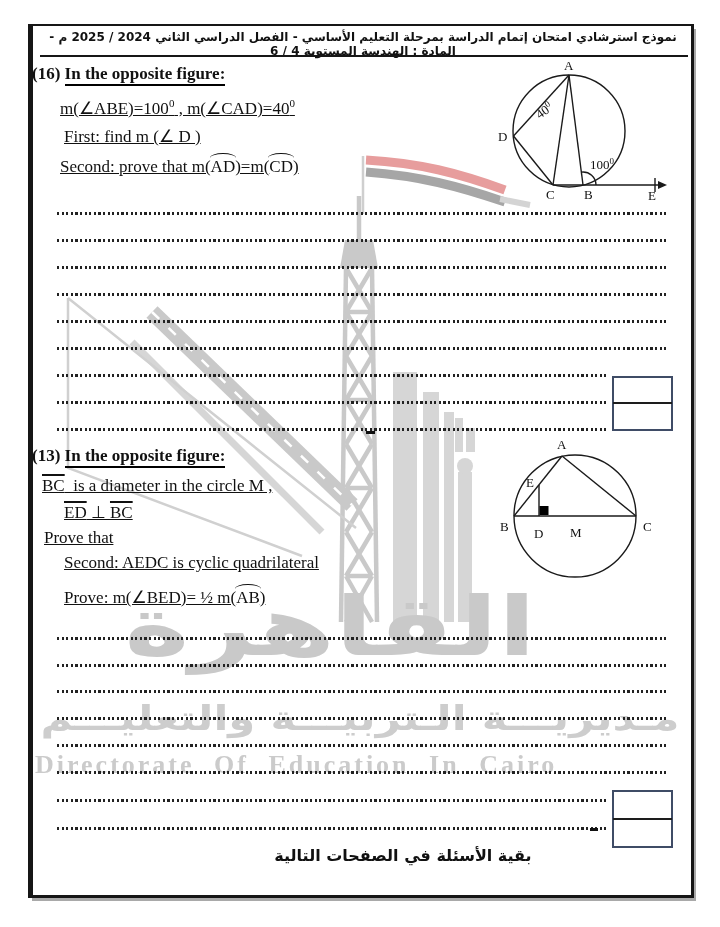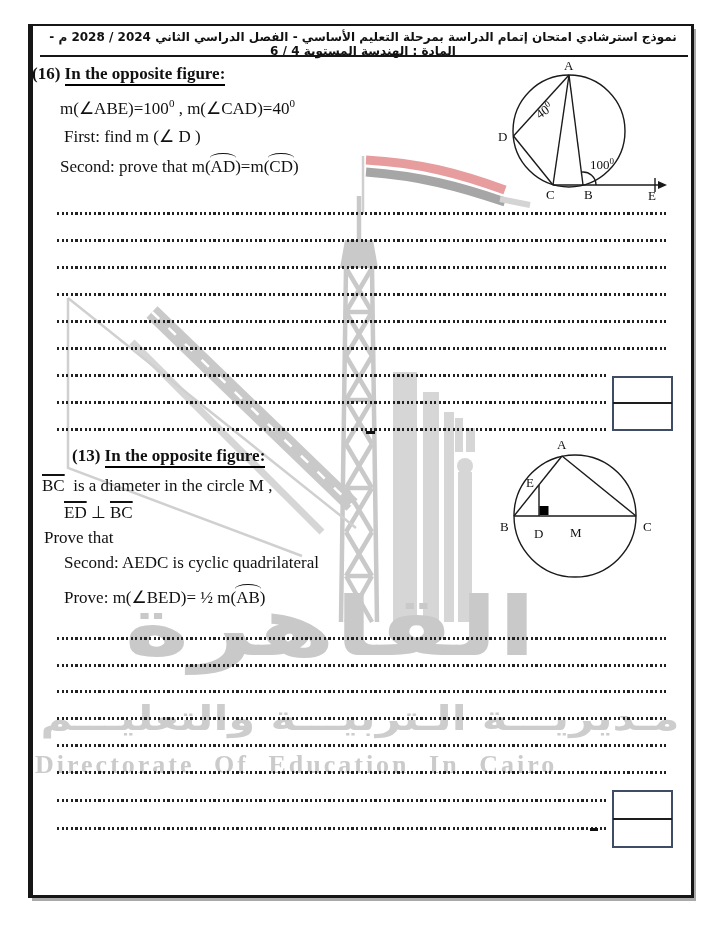--- a/index.html
+++ b/index.html
@@ -9,21 +9,21 @@
   .wm{position:absolute;pointer-events:none;z-index:1;}
   .wm-text{color:#c9c9c9;white-space:nowrap;}
   
   .ly2{position:absolute;z-index:2;}
   .frame{left:28px;top:24px;width:666px;height:874px;box-sizing:border-box;
          border:2px solid #161616;border-left-width:5px;border-right-width:3px;border-bottom-width:3px;
          box-shadow:3px 4px 0 -1px #a9a9a9;z-index:3;pointer-events:none;position:absolute;}
   .hdr{left:42px;top:30px;width:642px;text-align:center;font:bold 12px "DejaVu Sans",sans-serif;direction:rtl;}
   .hrule{left:40px;top:55px;width:648px;height:2px;background:#161616;}
   .qheading{font:bold 17px "Liberation Serif",serif;white-space:nowrap;}
-  .qtext{font:17px "Liberation Serif",serif;white-space:nowrap;}
+  .qtext{font:17px "Liberation Serif",serif;white-space:nowrap;text-decoration:underline;}
   .u{border-bottom:2px solid #000;padding-bottom:1px;}
   .ovl{text-decoration:overline;text-decoration-thickness:1.5px;}
   .overarc{position:relative;display:inline-block;}
   .overarc::before{content:"";position:absolute;left:-1px;right:-1px;top:-4px;height:9px;
                    border-top:1.6px solid #111;border-radius:50% 50% 0 0;}
   sup.deg{font-size:11px;line-height:0;}
   .dots{position:absolute;z-index:2;height:2.6px;
         background-image:repeating-linear-gradient(90deg,#222 0 2.2px,transparent 2.2px 4.6px);}
   .ansbox{position:absolute;z-index:2;width:61px;box-sizing:border-box;border:2px solid #3f4c66;background:#fff;}
   .ansbox .mid{position:absolute;left:-1px;right:-1px;height:2.4px;background:#1d1d1d;}
@@ -83,21 +83,21 @@
       <rect x="458" y="472" width="14" height="150"></rect>
       <circle cx="465" cy="466" r="8"></circle>
     </g>
   </svg>
 
   <div class="wm wm-text wm-cairo" dir="rtl">القاهرة</div>
   <div class="wm wm-text wm-dar" dir="rtl">مـديريـــة الـتربيـــة والتعليـــم</div>
   <div class="wm wm-text wm-den">Directorate Of Education In Cairo</div>
 
   <div class="frame"></div>
-  <div class="ly2 hdr">نموذج استرشادي  امتحان إتمام الدراسة بمرحلة التعليم الأساسي - الفصل الدراسي الثاني  2024 / 2028 م  -  المادة : الهندسة المستوية 4 / 6</div>
+  <div class="ly2 hdr">نموذج استرشادي  امتحان إتمام الدراسة بمرحلة التعليم الأساسي - الفصل الدراسي الثاني  2024 / 2025 م  -  المادة : الهندسة المستوية 4 / 6</div>
   <div class="ly2 hrule"></div>
 
   <div class="ly2 qheading" style="left:32px;top:64px;">
     <span>(16)</span>
     <span class="u">In the opposite figure:</span>
   </div>
   <div class="ly2 qtext" style="left:60px;top:98px;">
     <span>m(∠ABE)=100</span><sup class="deg">0</sup><span> , m(∠CAD)=40</span><sup class="deg">0</sup>
   </div>
   <div class="ly2 qtext" style="left:64px;top:126px;">First: find  m (∠ D )</div>
@@ -138,21 +138,21 @@
   <div class="dots" style="left:57px;top:347px;width:610px;"></div>
   <div class="dots" style="left:57px;top:374px;width:549px;"></div>
   <div class="dots" style="left:57px;top:401px;width:549px;"></div>
   <div class="dots" style="left:57px;top:428px;width:549px;"></div>
   <div class="stray" style="left:366px;top:431px;width:9px;height:3px;"></div>
 
   <div class="ansbox" style="left:612px;top:376px;height:55px;">
     <div class="mid" style="top:24px;"></div>
   </div>
 
-  <div class="ly2 qheading" style="left:32px;top:446px;margin-left:40px;">
+  <div class="ly2 qheading" style="left:32px;top:446px;">
     <span>(13)</span>
     <span class="u">In the opposite figure:</span>
   </div>
   <div class="ly2 qtext" style="left:42px;top:476px;">
     <span class="ovl">BC</span><span>&nbsp; is a diameter in the circle M ,</span>
   </div>
   <div class="ly2 qtext" style="left:64px;top:502px;">
     <span class="ovl">ED</span><span> ⊥ </span><span class="ovl">BC</span>
   </div>
   <div class="ly2 qtext" style="left:44px;top:528px;">Prove that</div>
@@ -185,14 +185,15 @@
   <div class="dots" style="left:57px;top:744px;width:610px;"></div>
   <div class="dots" style="left:57px;top:771px;width:610px;"></div>
   <div class="dots" style="left:57px;top:799px;width:549px;"></div>
   <div class="dots" style="left:57px;top:827px;width:549px;"></div>
   <div class="stray" style="left:590px;top:828px;width:8px;height:2.5px;"></div>
 
   <div class="ansbox" style="left:612px;top:790px;height:58px;">
     <div class="mid" style="top:26px;"></div>
   </div>
 
+  <div class="ly2 ftr">بقية الأسئلة في الصفحات التالية</div>
 
 </div>
 
 </body></html>

